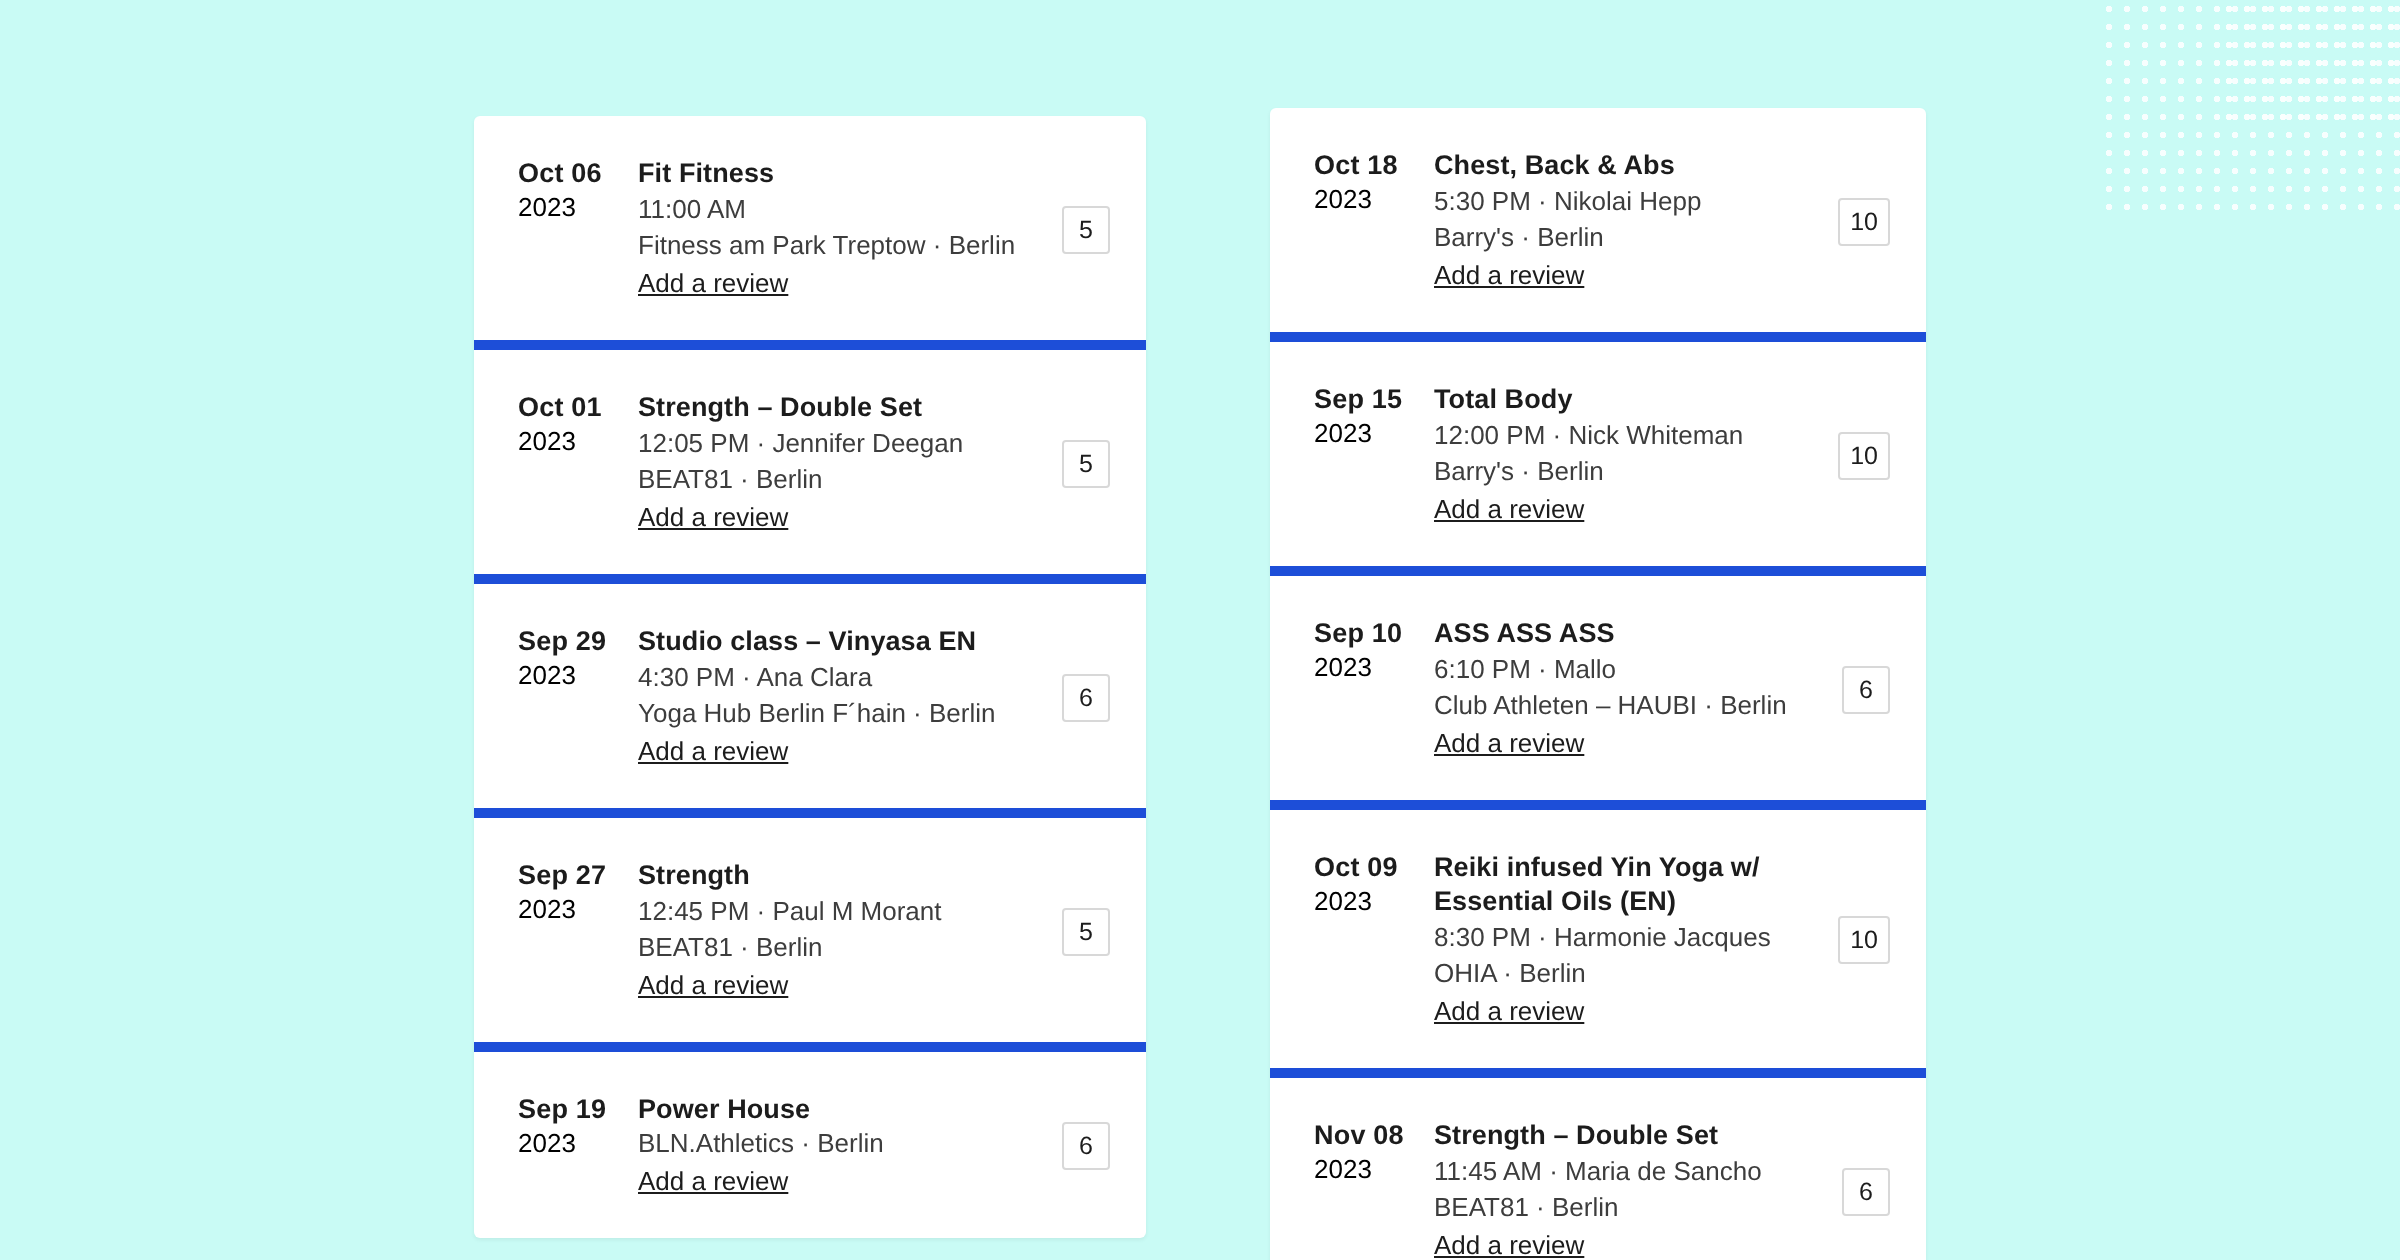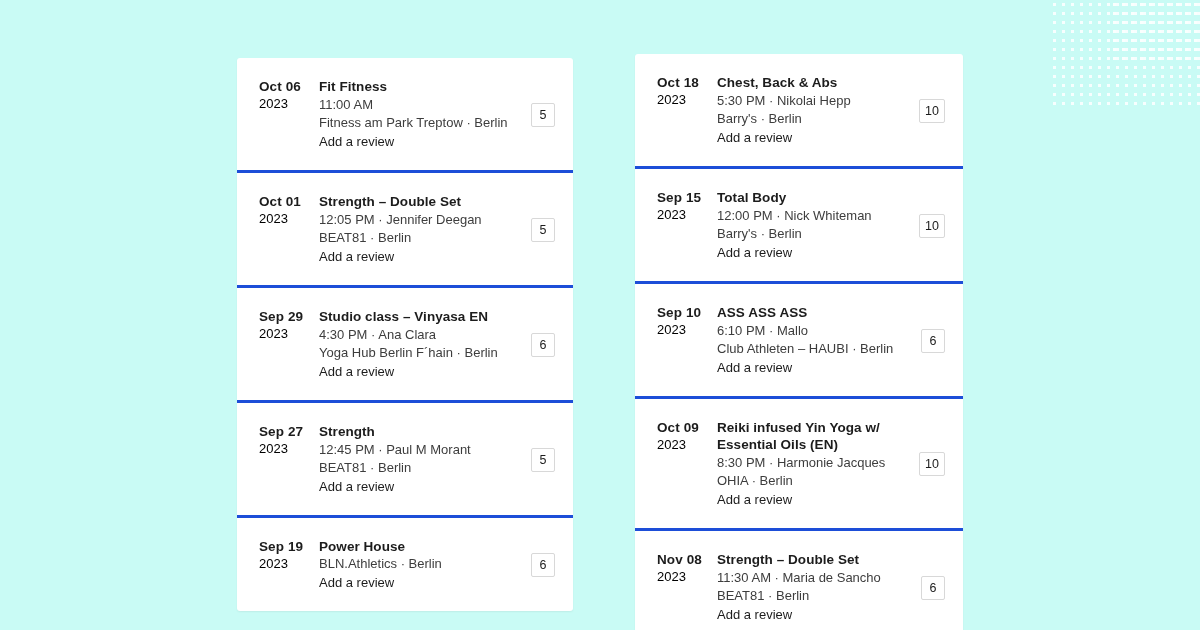--- a/index.html
+++ b/index.html
@@ -45,21 +45,21 @@
     border-radius: 3px;
     box-shadow: 0 1px 2px rgba(0,0,0,0.06);
   }
   .column.left { width: 336px; }
   .column.right { width: 328px; margin-top: -4px; }
 
   .card {
     display: flex;
     align-items: flex-start;
     padding: 20px 18px 19px 22px;
-    border-bottom: 3px solid #1d4ed8;
+    border-bottom: 5px solid #1d4ed8;
     position: relative;
   }
   .card:last-child { border-bottom: none; }
 
   .date-col {
     width: 60px;
     flex: 0 0 60px;
     padding-top: 1px;
   }
   .date-day {
@@ -95,20 +95,21 @@
   }
   .venue {
     font-size: 13px;
     color: #3d3d3d;
     line-height: 18px;
   }
   .review-link {
     display: inline-block;
     font-size: 13px;
     color: #1c1c1c;
+    text-decoration: underline;
     line-height: 18px;
     margin-top: 1px;
     cursor: pointer;
   }
 
   .score-col {
     flex: 0 0 auto;
     align-self: center;
     padding-left: 4px;
   }
@@ -283,21 +284,21 @@
       </div>
     </div>
 
     <div class="card">
       <div class="date-col">
         <div class="date-day">Nov 08</div>
         <div class="date-year">2023</div>
       </div>
       <div class="info-col">
         <div class="title">Strength – Double Set</div>
-        <div class="meta">11:30 AM · Maria de Sancho</div>
+        <div class="meta">11:45 AM · Maria de Sancho</div>
         <div class="venue">BEAT81 · Berlin</div>
         <a class="review-link">Add a review</a>
       </div>
       <div class="score-col">
         <div class="score-box">6</div>
       </div>
     </div>
 
   </div>
 

